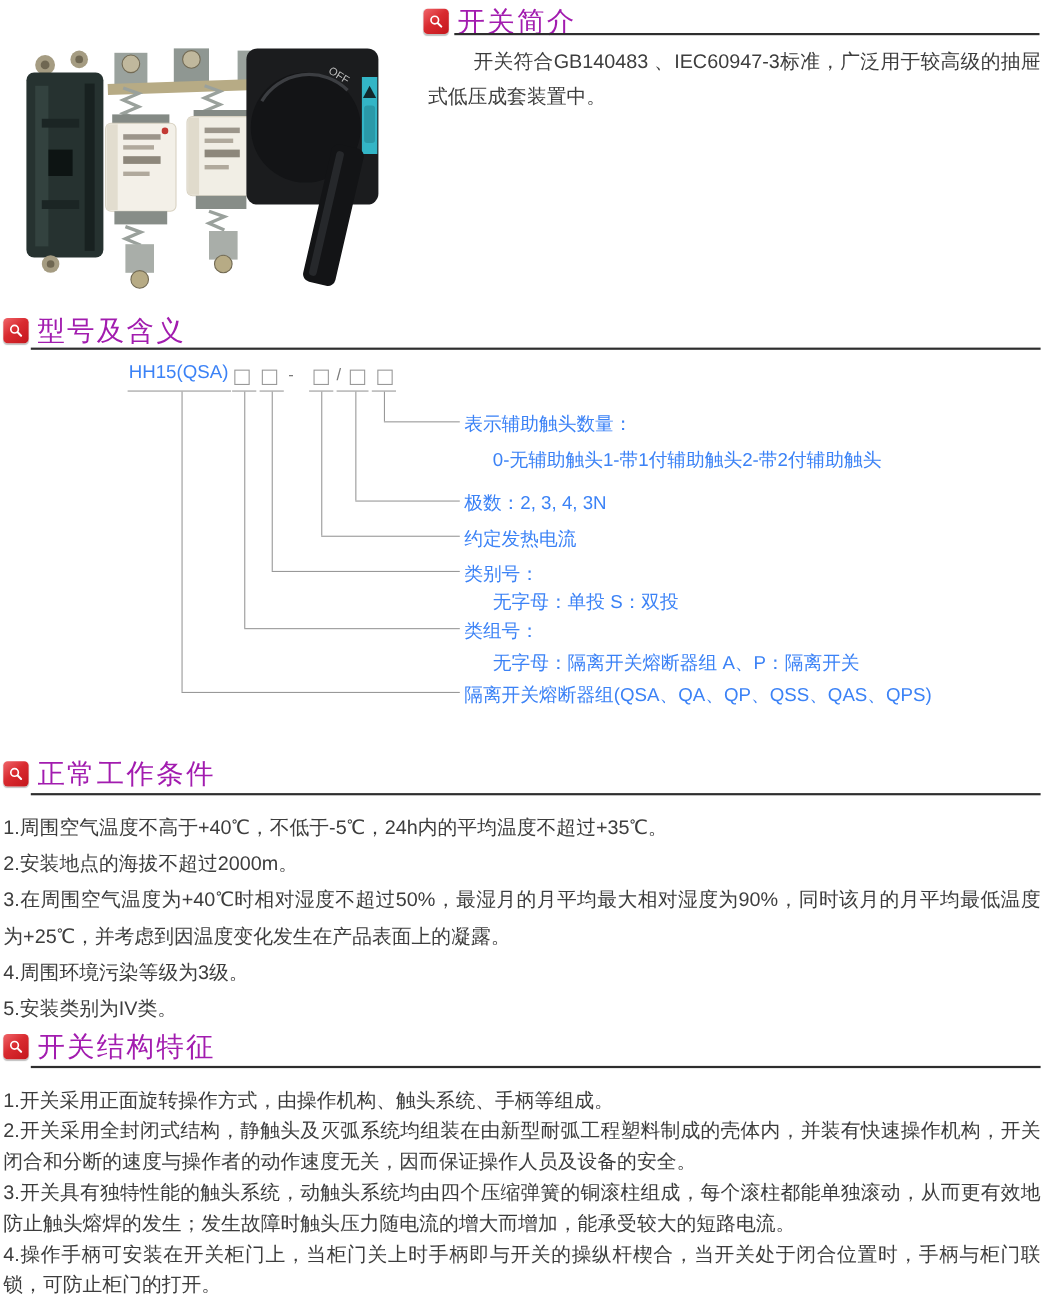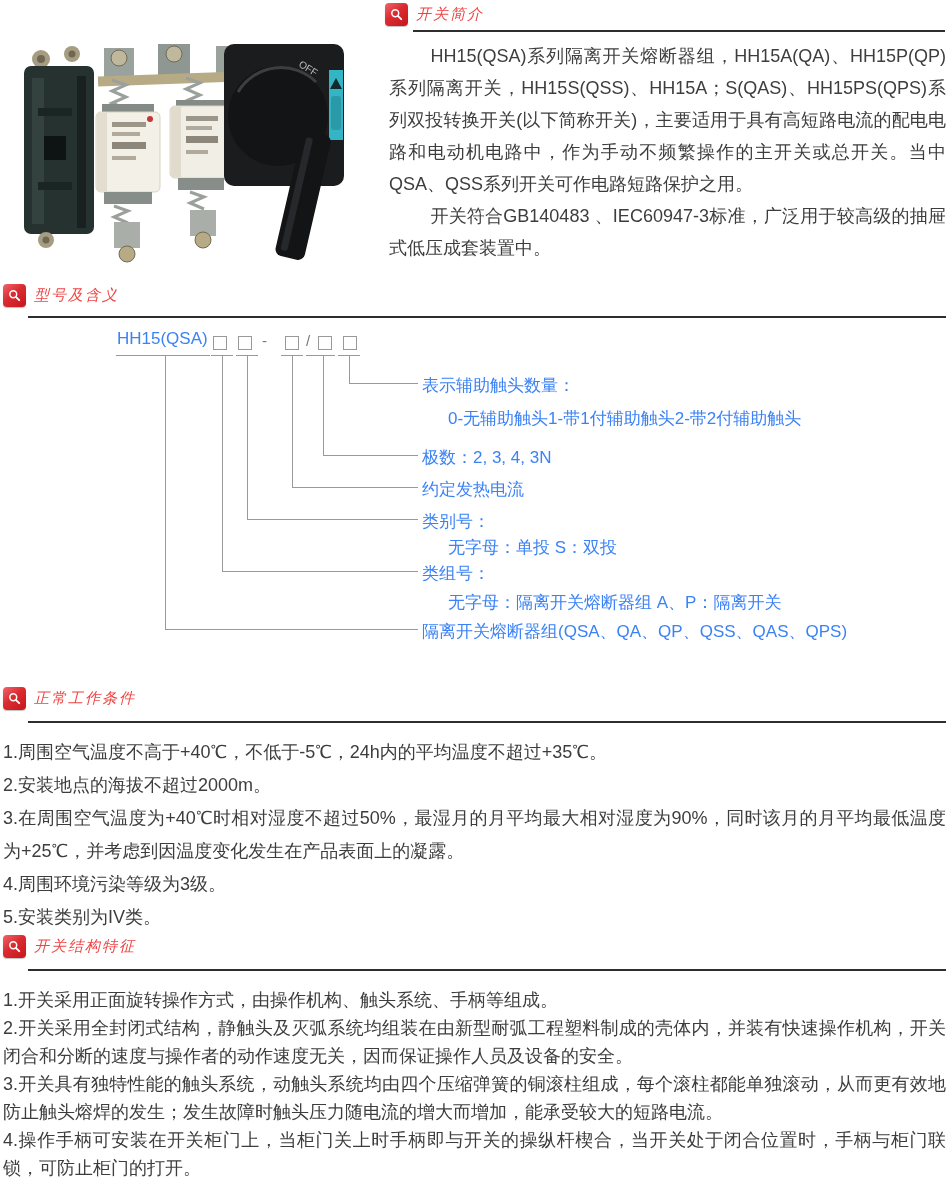--- a/index.html
+++ b/index.html
@@ -2,21 +2,21 @@
 <html><head>
 <meta charset="utf-8">
 <style>
   html,body{margin:0;padding:0;background:#fff;}
   .page{position:relative;width:952px;height:1185px;background:#ffffff;overflow:hidden;
         font-family:"Liberation Sans",sans-serif;color:#3d3d3d;}
   .sec-header{position:absolute;display:flex;align-items:center;gap:8px;}
   .sec-icon{width:23px;height:23px;border-radius:4px;flex:0 0 23px;
         background:linear-gradient(140deg,#f0666b 0%,#d92b30 45%,#c4161c 100%);
         display:flex;align-items:center;justify-content:center;box-shadow:0 1px 1px rgba(0,0,0,.25);}
-  .sec-title{color:#ef4444;font-size:15px;letter-spacing:2px;white-space:nowrap;font-style:italic;}
+  .sec-title{color:#a21caf;font-size:25px;letter-spacing:2px;white-space:nowrap;}
   .rule{position:absolute;height:2px;background:#2e2e2e;}
   .txt{position:absolute;text-align:justify;font-size:18px;}
   .txt p{margin:0;}
   .intro p{text-indent:2.3em;line-height:32px;}
   .cond{line-height:33px;}
   .feat{line-height:28px;}
   
   .dg{position:absolute;left:0;top:325px;width:952px;height:360px;}
   .dg .t{position:absolute;font-size:17px;white-space:nowrap;color:#3b82f6;}
   .dg .note{font-size:16px;}
@@ -111,21 +111,20 @@
     <span class="sec-icon">
       <svg width="15" height="15" viewBox="0 0 24 24">
           <circle cx="10" cy="10" r="5.5" fill="none" stroke="#fff" stroke-width="2.4"></circle>
           <line x1="14.5" y1="14.5" x2="19.5" y2="19.5" stroke="#fff" stroke-width="3" stroke-linecap="round"></line>
         </svg>
     </span>
     <span class="sec-title">开关简介</span>
   </div>
   <div class="rule" style="left:413px;top:30px;width:532px;"></div>
   <div class="txt intro" style="left:389px;top:40px;width:557px;">
-    <p>HH15(QSA)系列隔离开关熔断器组，HH15A(QA)、HH15P(QP)系列隔离开关，HH15S(QSS)、HH15A；S(QAS)、HH15PS(QPS)系列双投转换开关(以下简称开关)，主要适用于具有高短路电流的配电电路和电动机电路中，作为手动不频繁操作的主开关或总开关。当中QSA、QSS系列开关可作电路短路保护之用。</p>
     <p>开关符合GB140483 、IEC60947-3标准，广泛用于较高级的抽屉式低压成套装置中。</p>
   </div>
 
   <div class="sec-header" style="left:3px;top:284px;">
     <span class="sec-icon">
       <svg width="15" height="15" viewBox="0 0 24 24">
           <circle cx="10" cy="10" r="5.5" fill="none" stroke="#fff" stroke-width="2.4"></circle>
           <line x1="14.5" y1="14.5" x2="19.5" y2="19.5" stroke="#fff" stroke-width="3" stroke-linecap="round"></line>
         </svg>
     </span>

